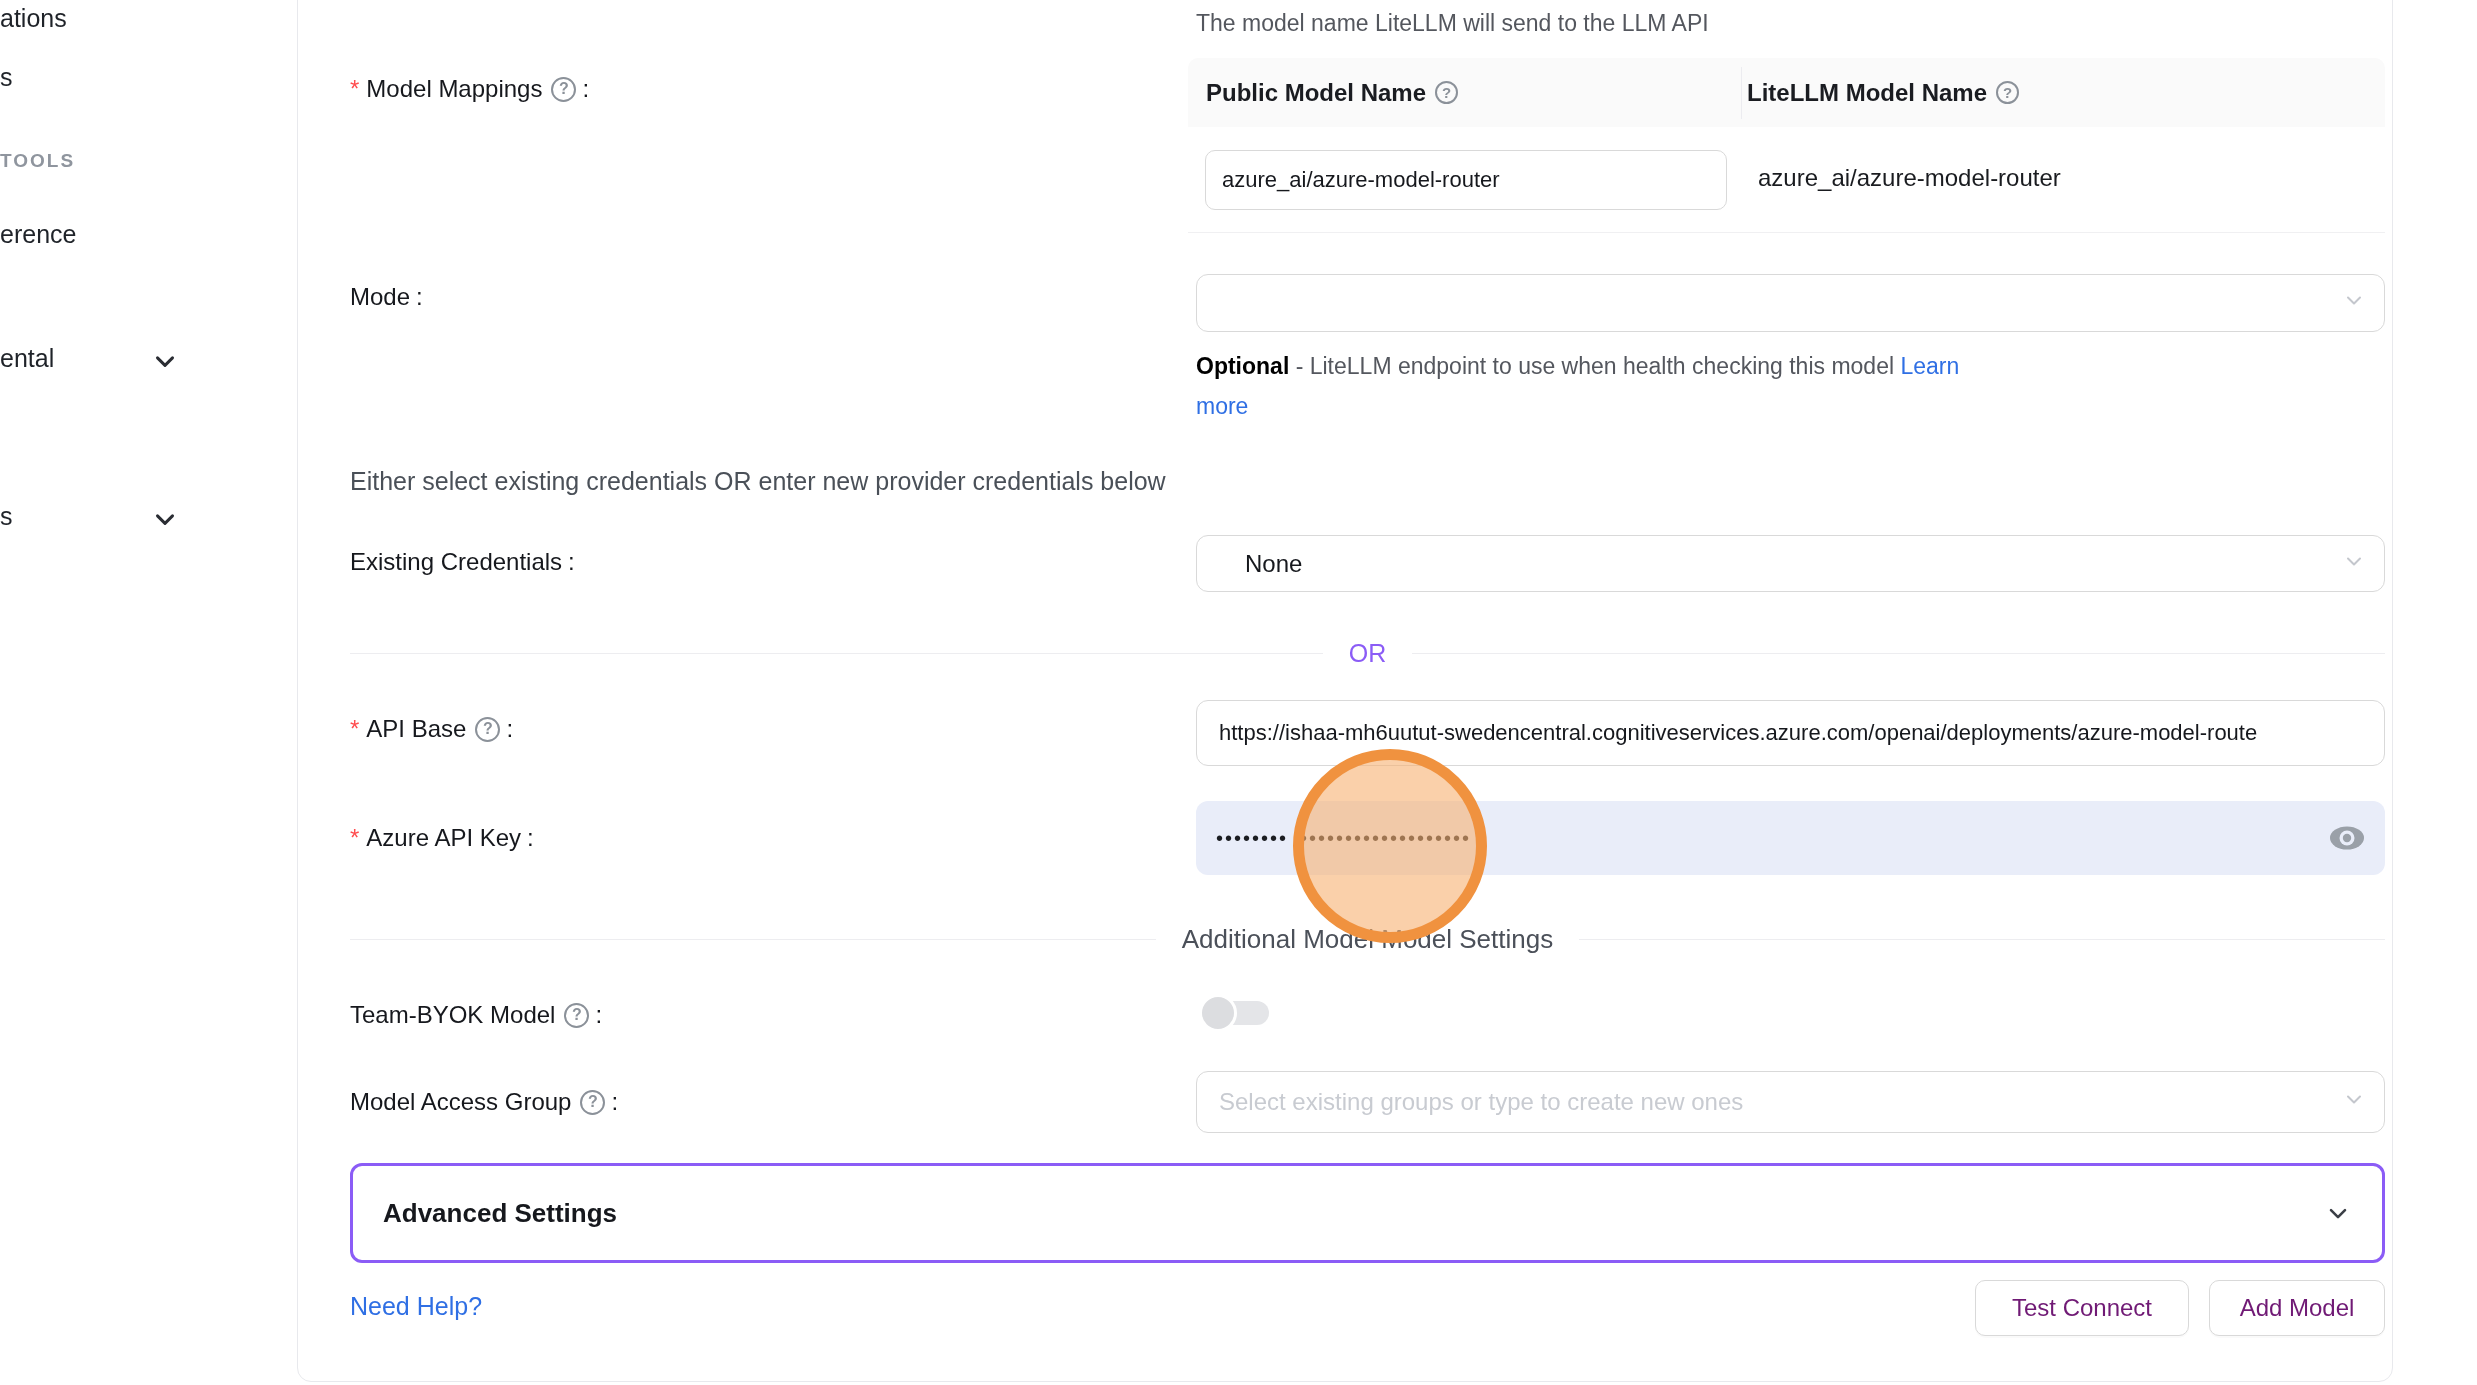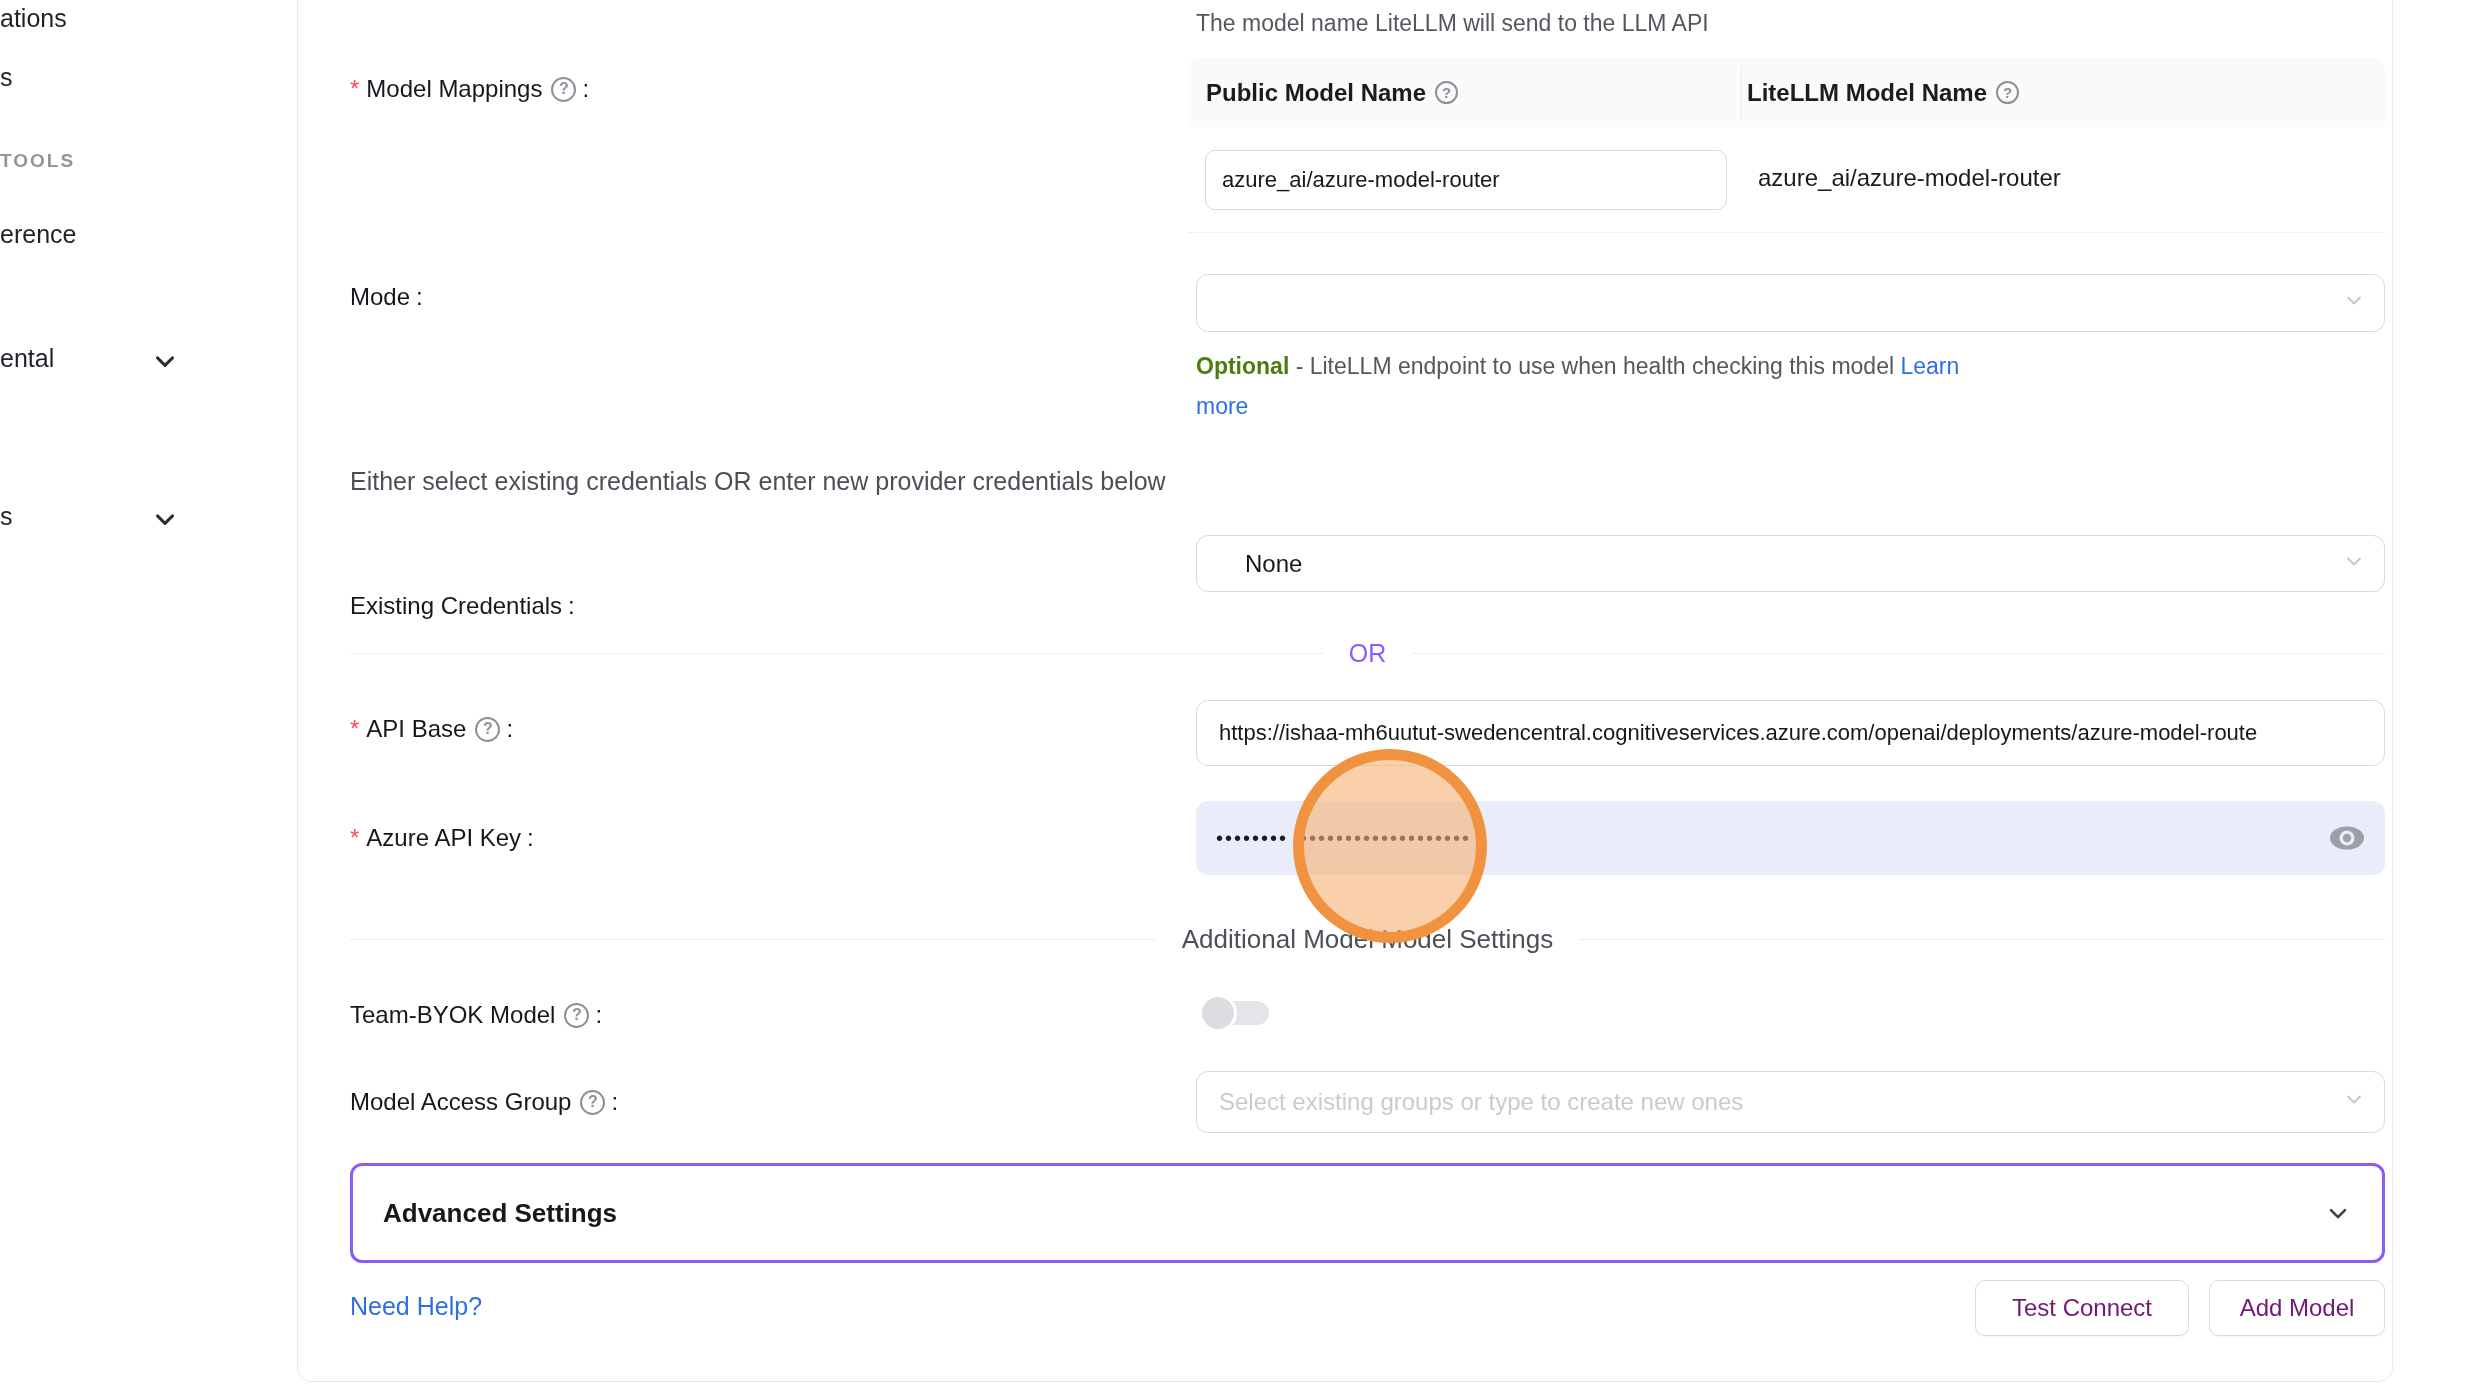--- a/index.html
+++ b/index.html
@@ -55,21 +55,21 @@
 
   .sel {
     box-sizing:border-box; border:1px solid #d9d9d9; border-radius:12px; background:#fff;
     display:flex; align-items:center; padding:0 56px 0 22px; font-size:24px; color:#16181d;
     cursor:pointer;
   }
   .sel .sel-chev { position:absolute; right:18px; top:50%; transform:translateY(-50%); }
   .placeholder { color:#c8cbd1; }
 
   .help { font-size:23px; color:#54575e; line-height:40px; }
-  .help b { color:#4d7c0f; }
+  .help b { color:#000000; }
   .link { color:#2f6fe4; text-decoration:none; cursor:pointer; }
 
   .note { font-size:25px; color:#4a5058; }
 
   .divider { display:flex; align-items:center; }
   .divider .dline { flex:1; height:1px; background:#ededf0; }
   .divider .dtext { padding:0 26px; white-space:nowrap; }
   .or-text { font-size:25px; color:#8b5cf6; }
   .add-text { font-size:26px; color:#4b5059; }
 
@@ -171,21 +171,21 @@
         <path d="M6 9.5l6 6 6-6" stroke="#c4c7cd" stroke-width="2" stroke-linecap="round" stroke-linejoin="round"></path>
       </svg>
   </span>
 </div>
 <div class="abs help" style="left:1196px;top:346px;width:820px;">
   <b>Optional</b><span> - LiteLLM endpoint to use when health checking this model </span><a class="link">Learn more</a>
 </div>
 
 <div class="abs note" style="left:350px;top:467px;">Either select existing credentials OR enter new provider credentials below</div>
 
-<div class="abs form-label" style="left:350px;top:548px;margin-top:44px;">
+<div class="abs form-label" style="left:350px;top:548px;">
   <span>Existing Credentials</span>
   <span class="colon">:</span>
 </div>
 <div class="abs sel" style="left:1196px;top:535px;width:1189px;height:57px;padding-left:48px;">
   <span>None</span>
   <span class="sel-chev">
     <svg width="24" height="24" viewBox="0 0 24 24" fill="none">
         <path d="M6 9.5l6 6 6-6" stroke="#c4c7cd" stroke-width="2" stroke-linecap="round" stroke-linejoin="round"></path>
       </svg>
   </span>

